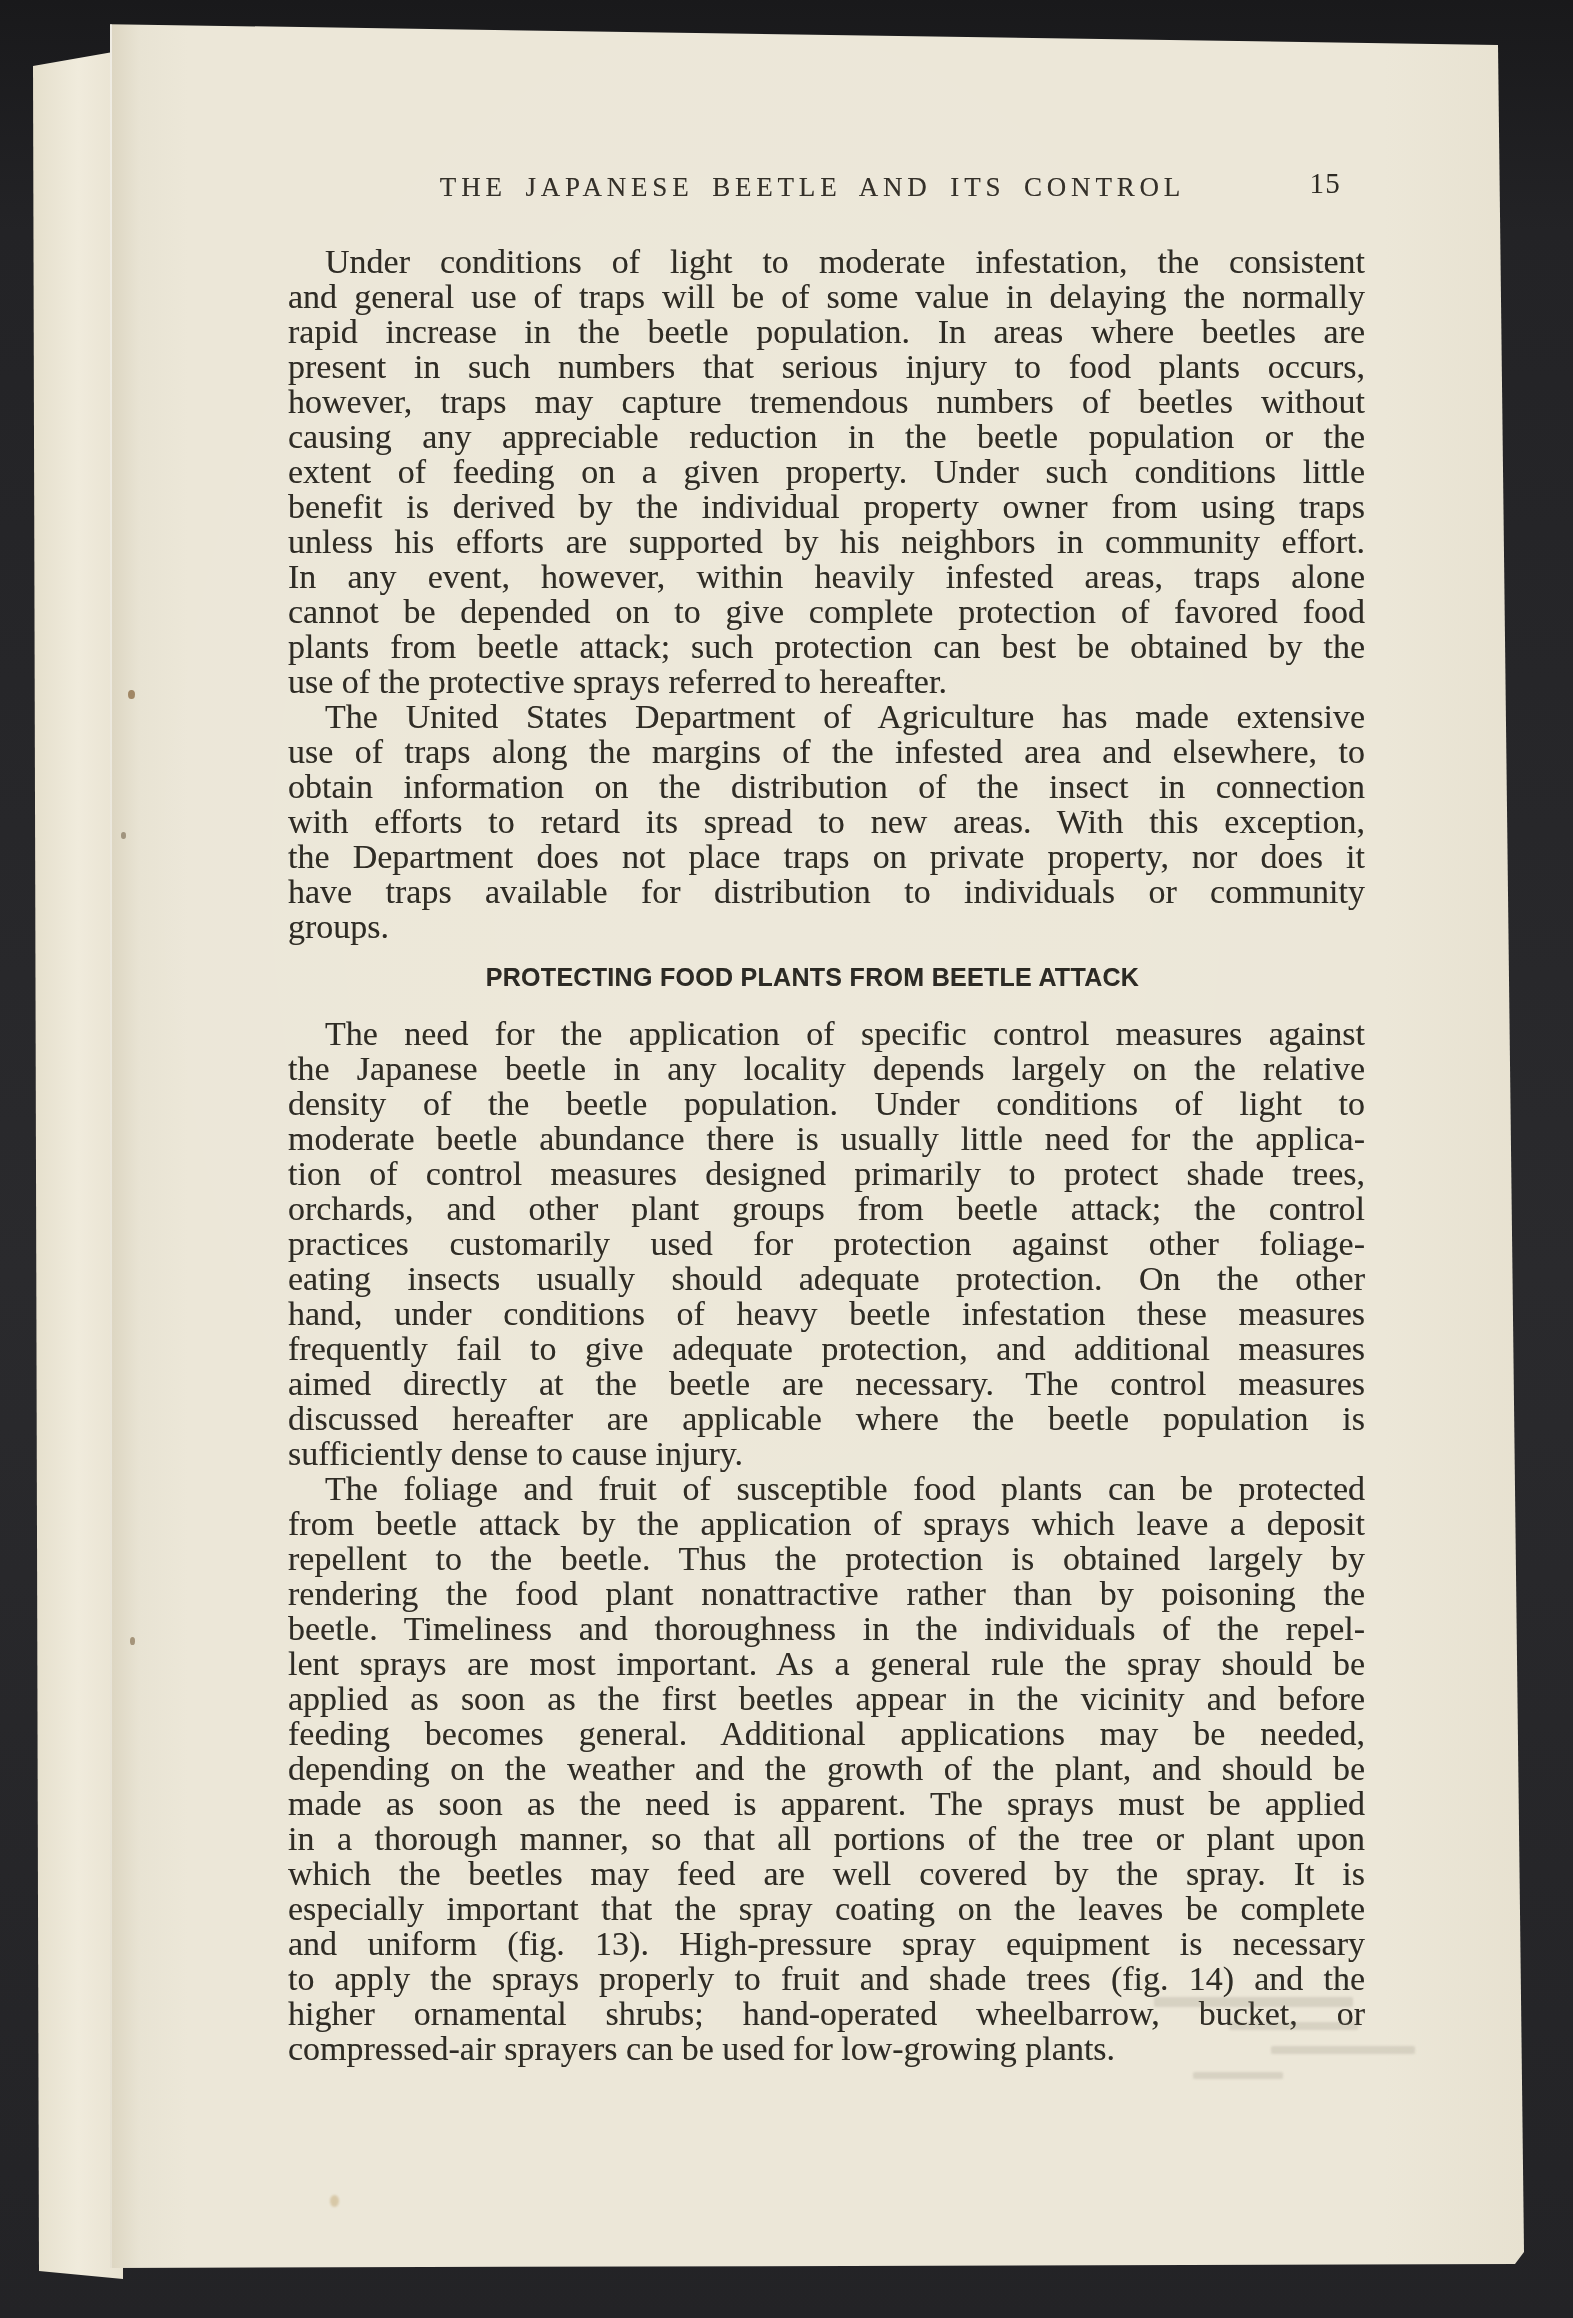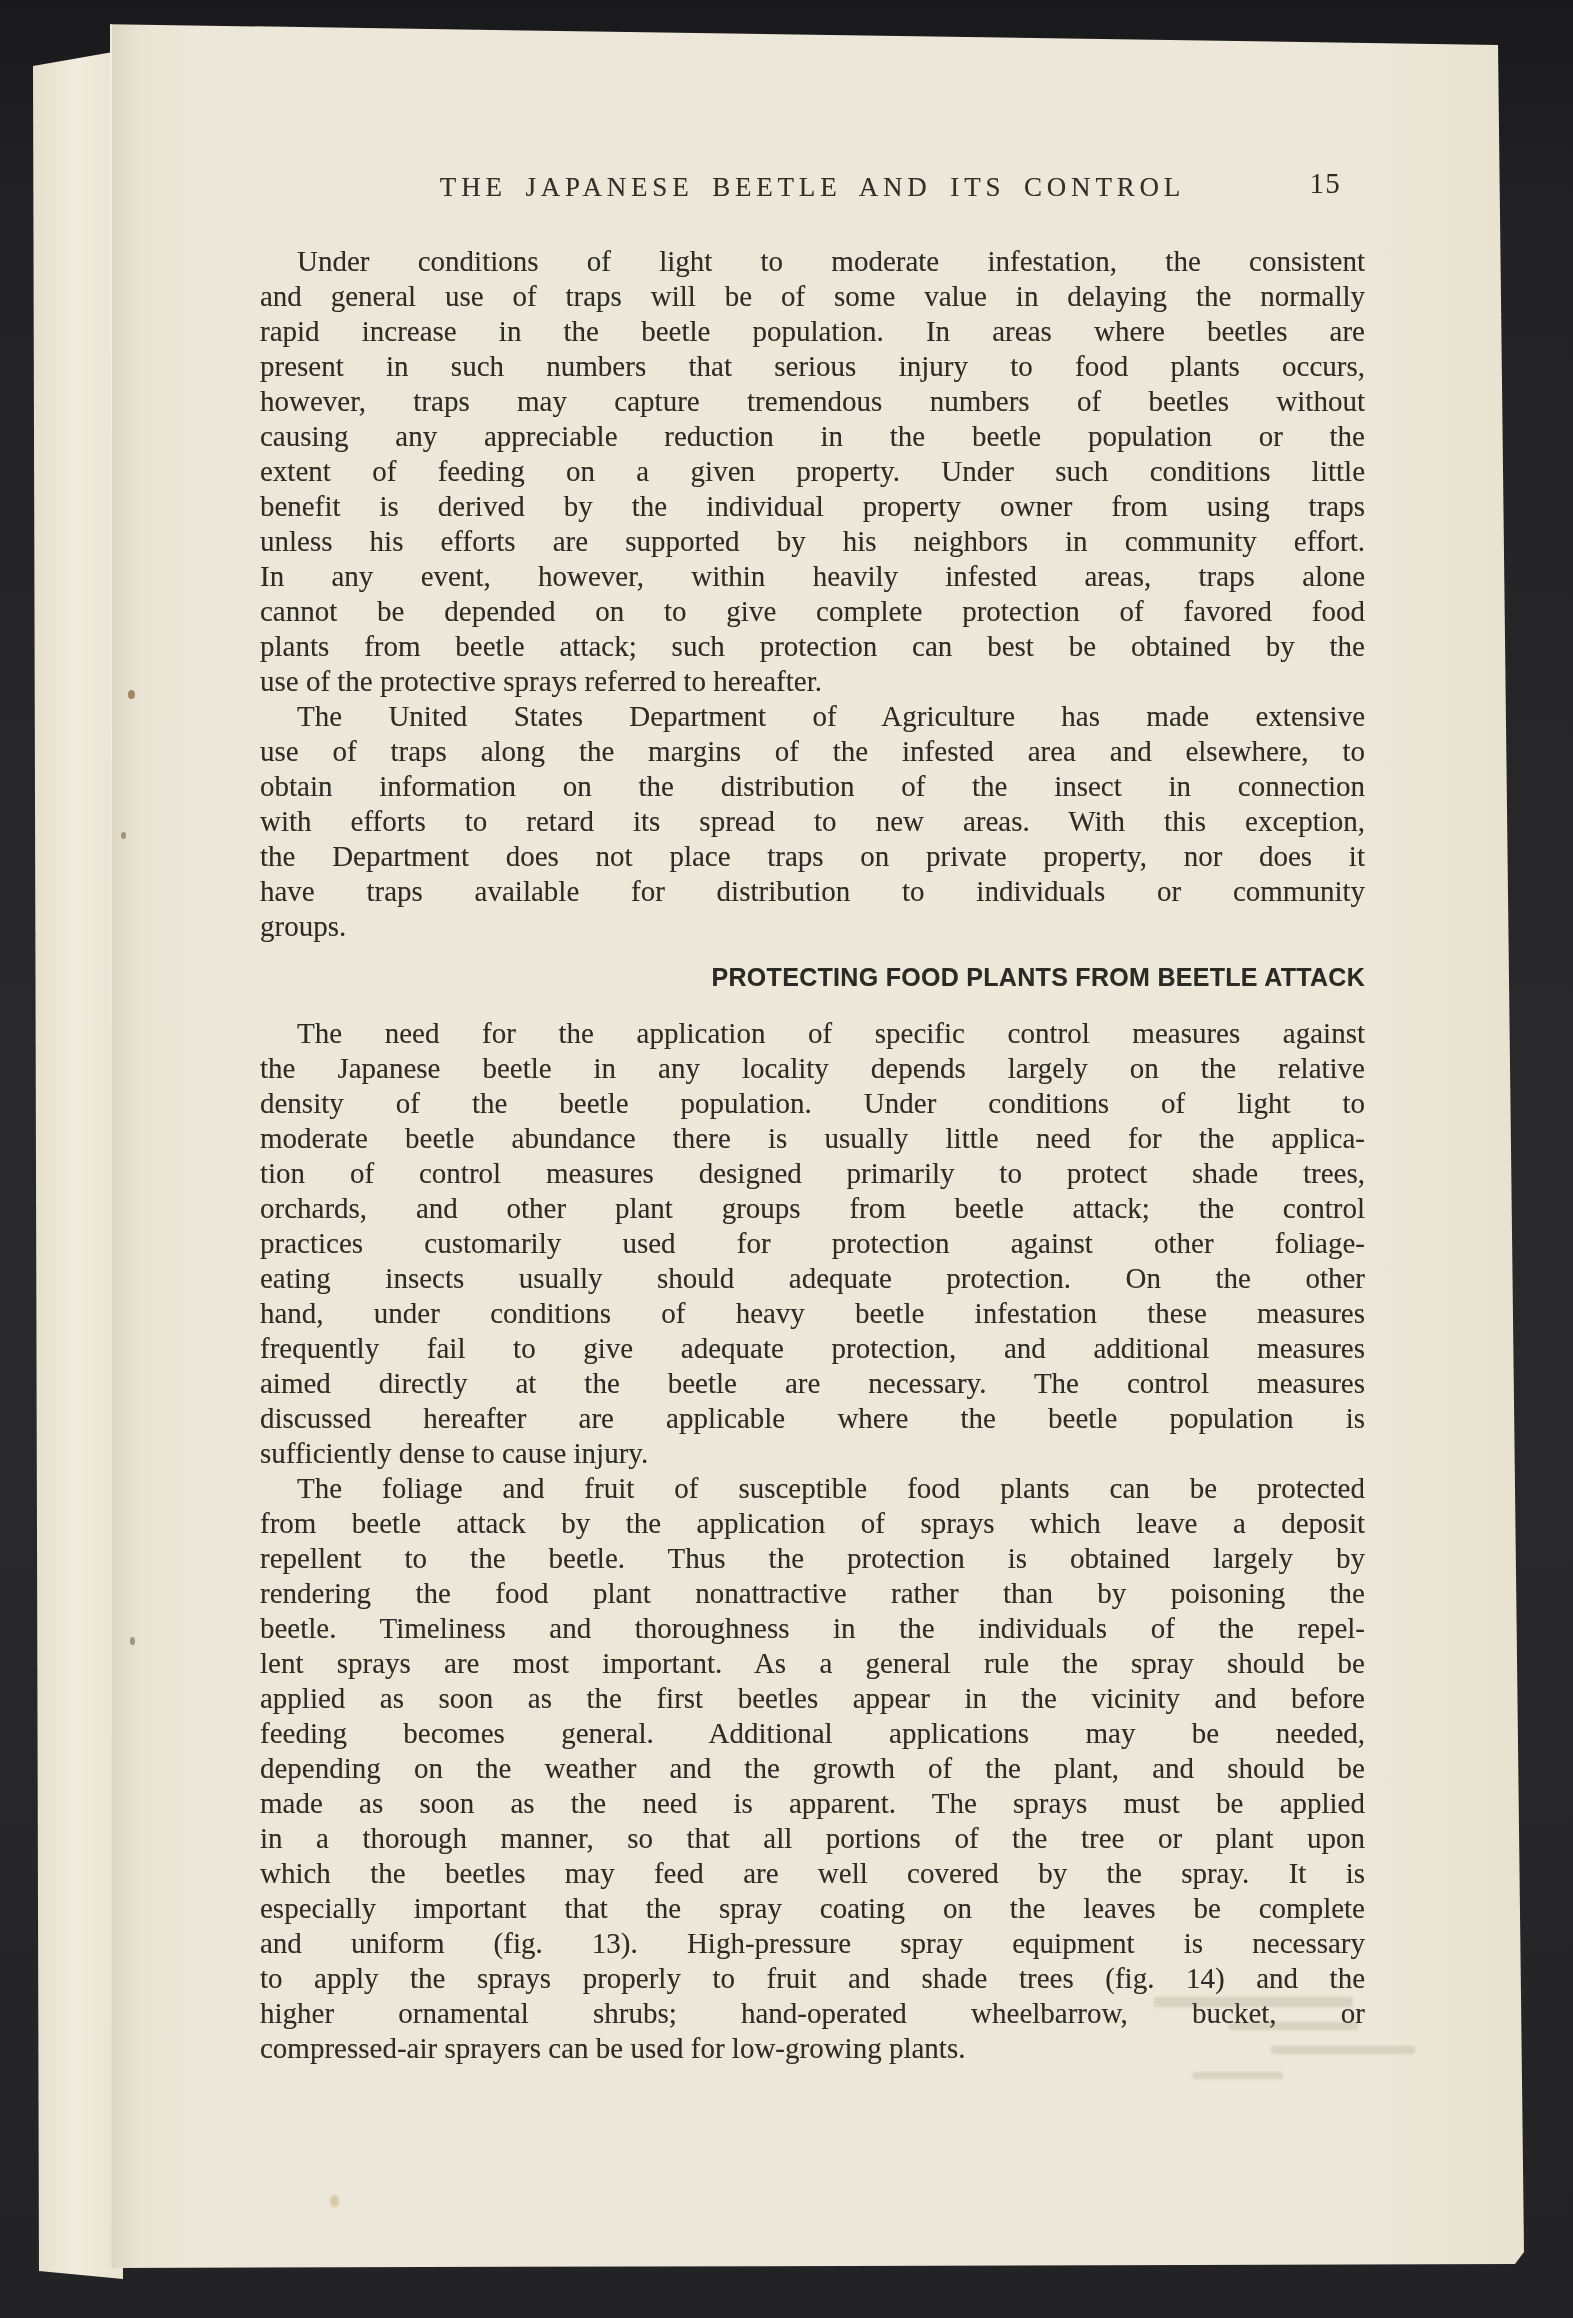--- a/index.html
+++ b/index.html
@@ -76,36 +76,37 @@
 
   .content {
     position: absolute;
     left: 150px;
     top: 227px;
     width: 1105px;
     color: #2f2c25;
   }
   .para { margin: 0; }
   .line {
-    font-size: 29px;
+    font-size: 34px;
     line-height: 35px;
     text-align: justify;
     text-align-last: justify;
     text-shadow: 0 0 0.6px rgba(47,44,37,0.35);
+    margin-left: 28px;
   }
   .line.last { text-align-last: left; }
   .line.first { text-indent: 37px; }
 
   .section-heading {
     font-family: "Liberation Sans", sans-serif;
     font-weight: bold;
     font-size: 25px;
     line-height: 28px;
     letter-spacing: 0.3px;
-    text-align: right;
+    text-align: center;
     margin: 19px 0 25px 0;
     color: #2c2a24;
     text-shadow: 0 0 0.6px rgba(44,42,36,0.35);
   }
 
   
   .ghost {
     position: absolute;
     background: rgba(110, 104, 86, 0.17);
     filter: blur(1.2px);

